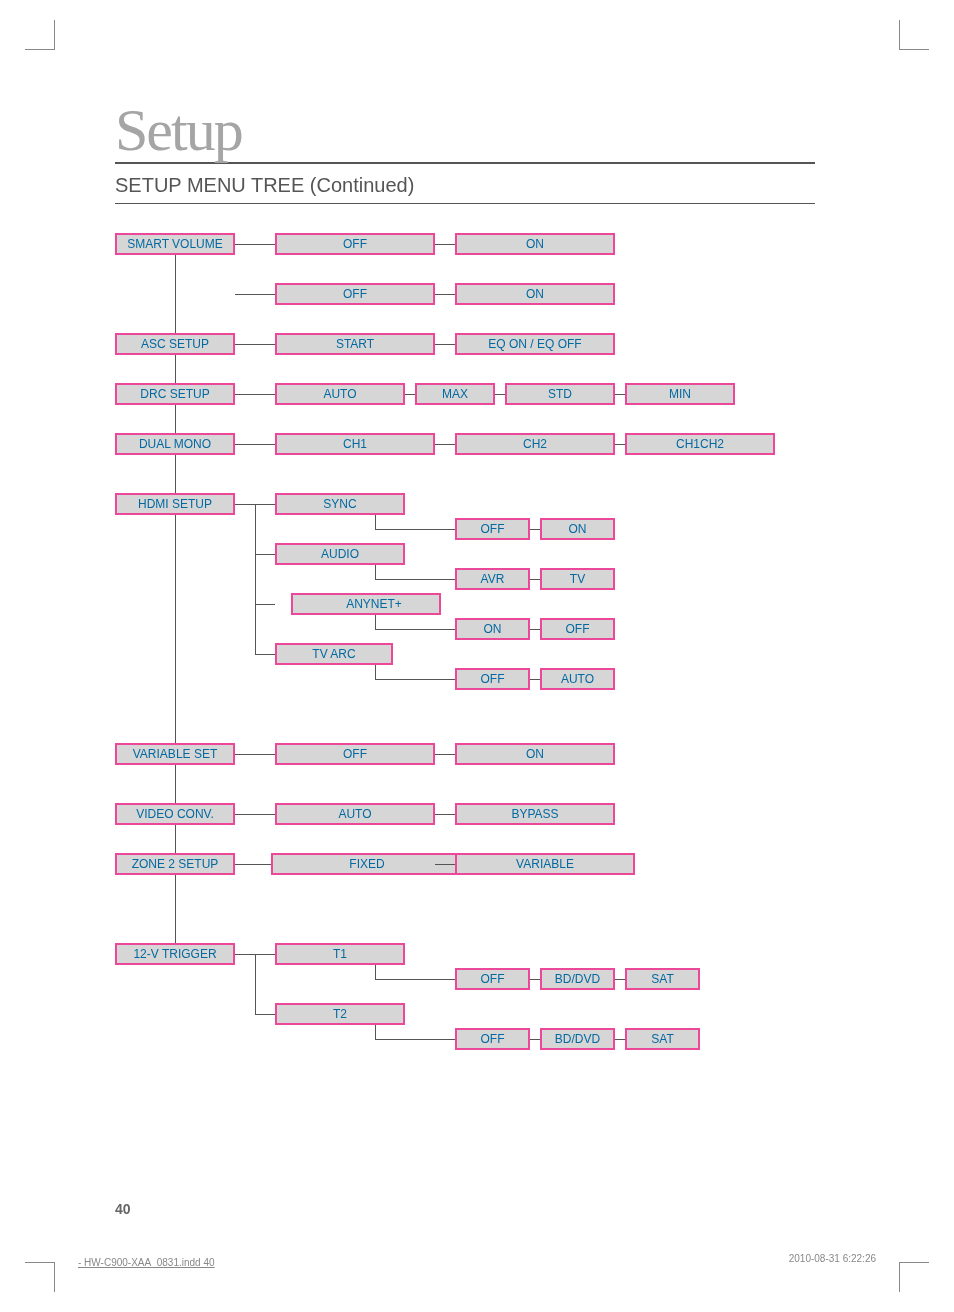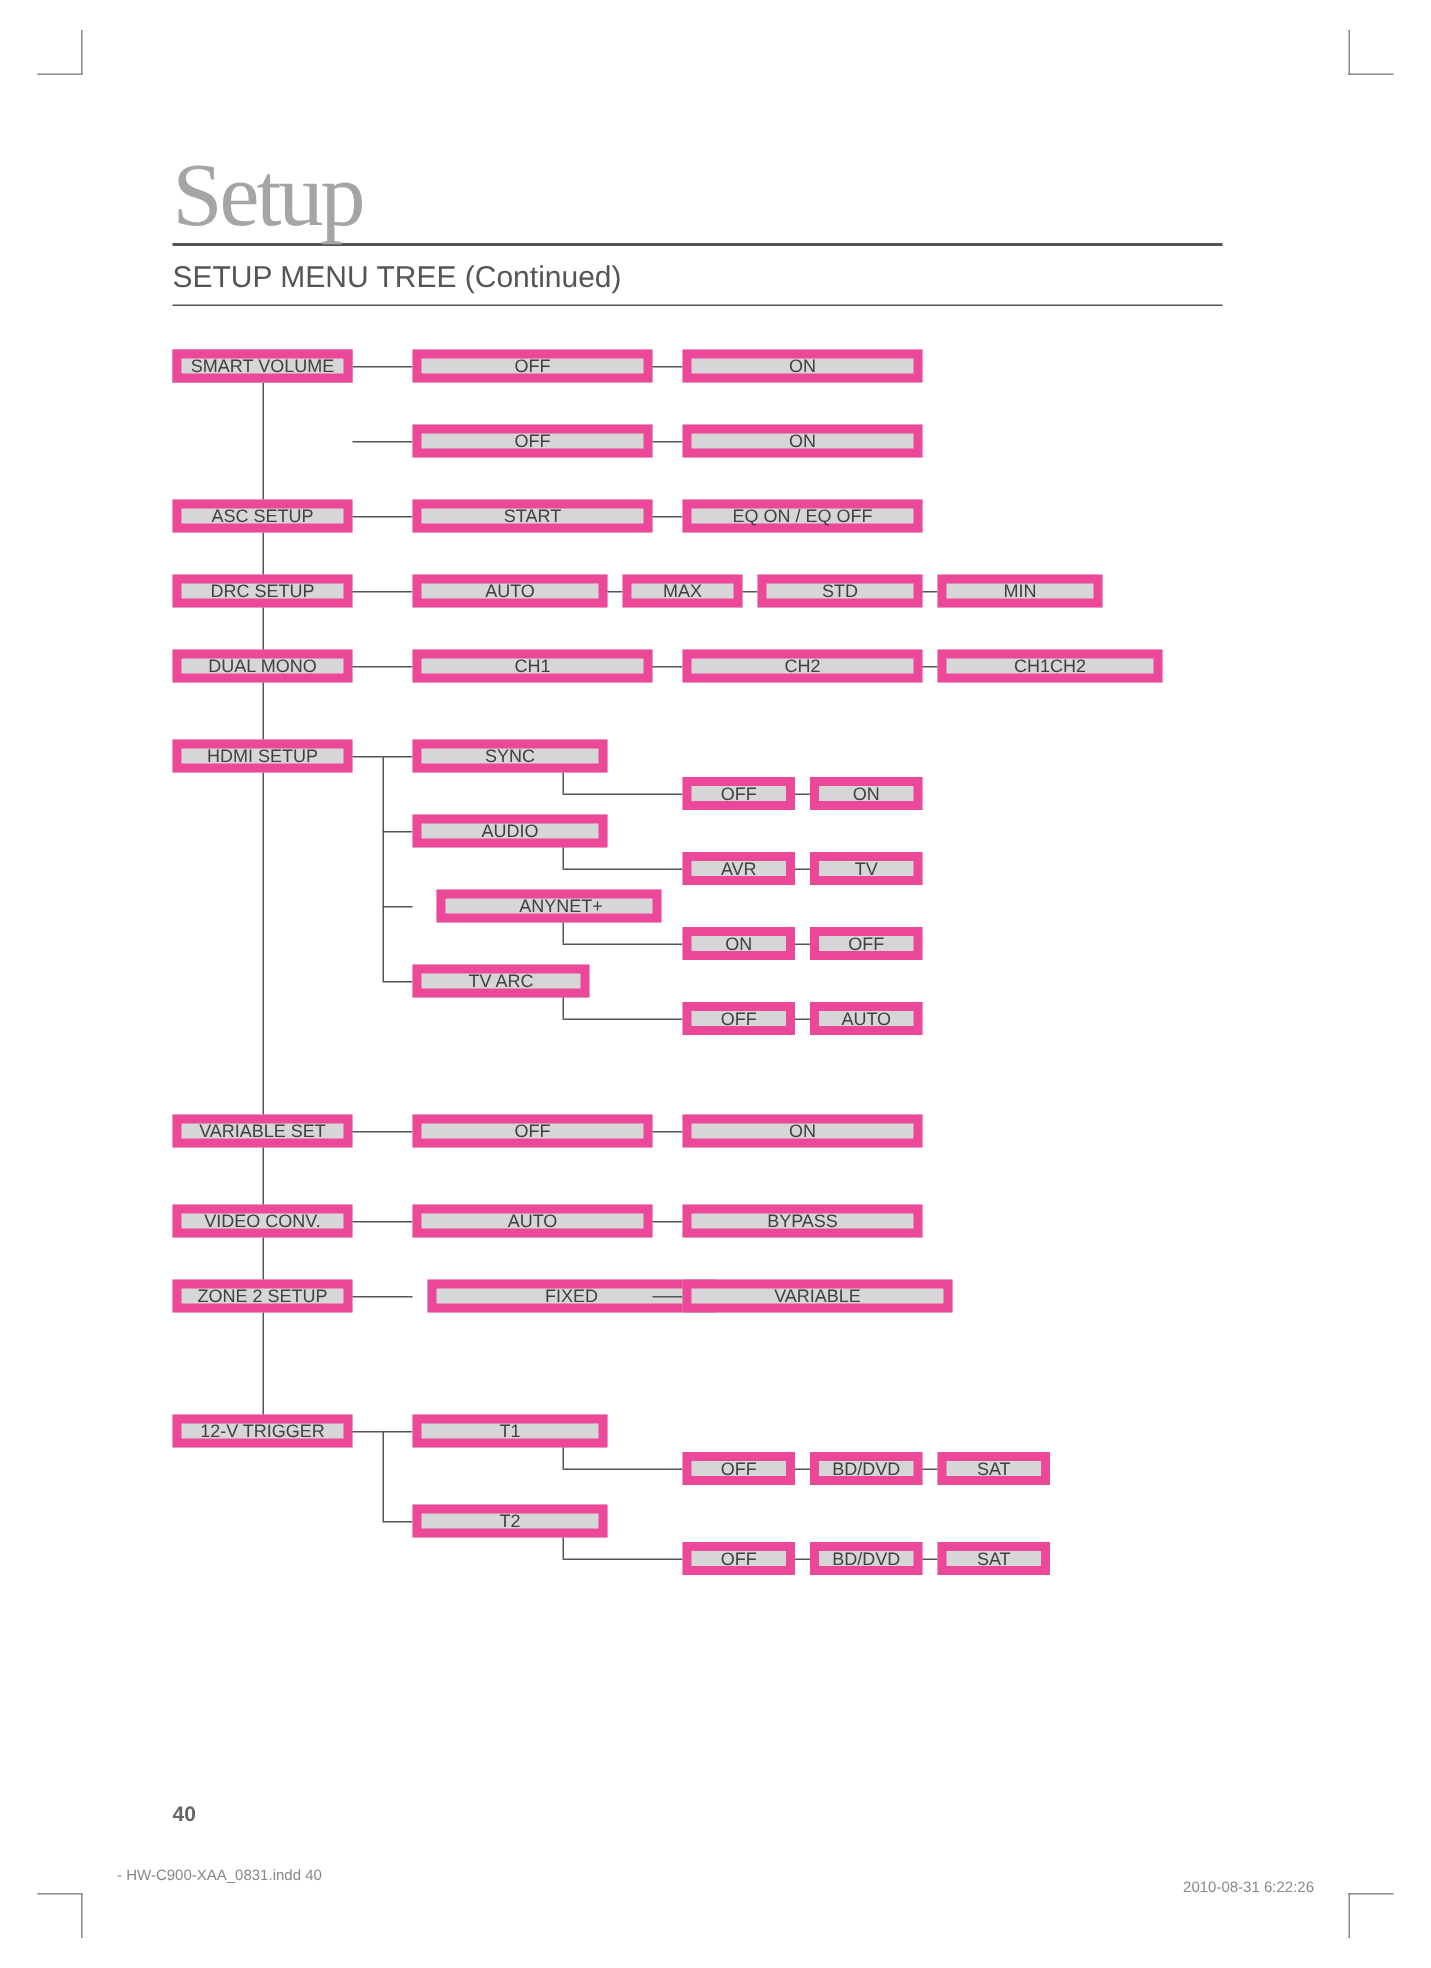--- a/index.html
+++ b/index.html
@@ -49,24 +49,24 @@
     margin-bottom: 29px;
   }
 
   .diagram {
     position: relative;
     height: 830px;
   }
 
   .box {
     position: absolute;
-    border: 6px solid #ec4899;
+    border: 2px solid #ec4899;
     background: #d6d6d6;
     font-size: 12px;
-    color: #404040;
+    color: #0369a1;
     text-align: center;
     display: flex;
     align-items: center;
     justify-content: center;
     height: 22px;
   }
 
   .hline { position: absolute; height: 1px; background: #555; }
   .vline { position: absolute; width: 1px; background: #555; }
 
@@ -74,23 +74,24 @@
     position: absolute;
     left: 115px;
     bottom: 95px;
     font-size: 14px;
     font-weight: bold;
     color: #666;
   }
   .footer-left {
     position: absolute;
     left: 78px;
-    bottom: 56px;
+    bottom: 44px;
     font-size: 10px;
     color: #888;
+    text-decoration: underline;
   }
   .footer-right {
     position: absolute;
     right: 78px;
     bottom: 48px;
     font-size: 10px;
     color: #888;
   }
 </style>
 </head>
@@ -188,21 +189,21 @@
     <div class="box" style="left:340px; top:510px; width:160px;">ON</div>
 
     <div class="box" style="left:0; top:570px; width:120px;">VIDEO CONV.</div>
     <div class="hline" style="left:120px; top:581px; width:40px;"></div>
     <div class="box" style="left:160px; top:570px; width:160px;">AUTO</div>
     <div class="hline" style="left:320px; top:581px; width:20px;"></div>
     <div class="box" style="left:340px; top:570px; width:160px;">BYPASS</div>
 
     <div class="box" style="left:0; top:620px; width:120px;">ZONE 2 SETUP</div>
     <div class="hline" style="left:120px; top:631px; width:40px;"></div>
-    <div class="box" style="left:170px; top:620px; width:192px;">FIXED</div>
+    <div class="box" style="left:156px; top:620px; width:192px;">FIXED</div>
     <div class="hline" style="left:320px; top:631px; width:20px;"></div>
     <div class="box" style="left:340px; top:620px; width:180px;">VARIABLE</div>
 
     <div class="box" style="left:0; top:710px; width:120px;">12-V TRIGGER</div>
     <div class="hline" style="left:120px; top:721px; width:20px;"></div>
     <div class="vline" style="left:140px; top:721px; height:60px;"></div>
 
     <div class="hline" style="left:140px; top:721px; width:20px;"></div>
     <div class="box" style="left:160px; top:710px; width:130px;">T1</div>
     <div class="vline" style="left:260px; top:732px; height:14px;"></div>

